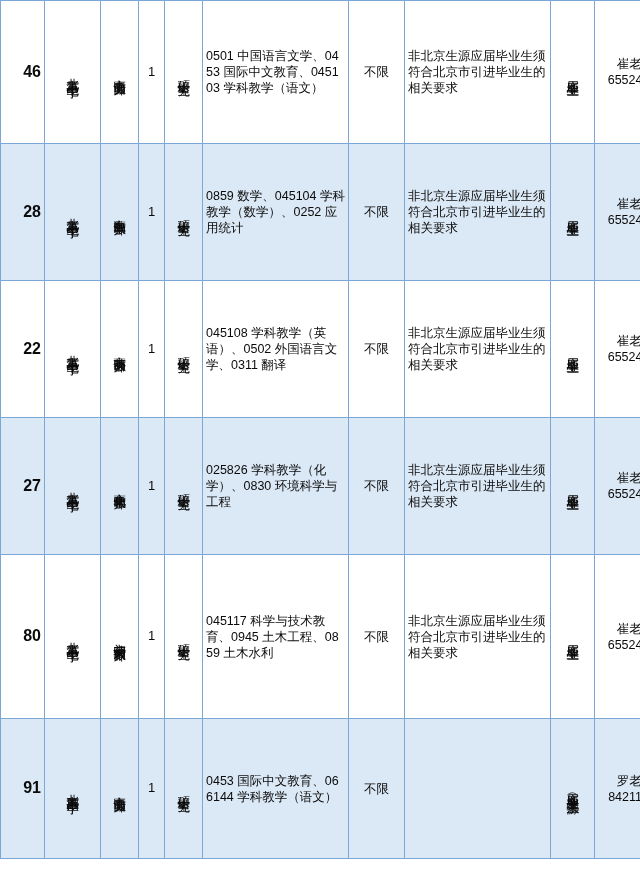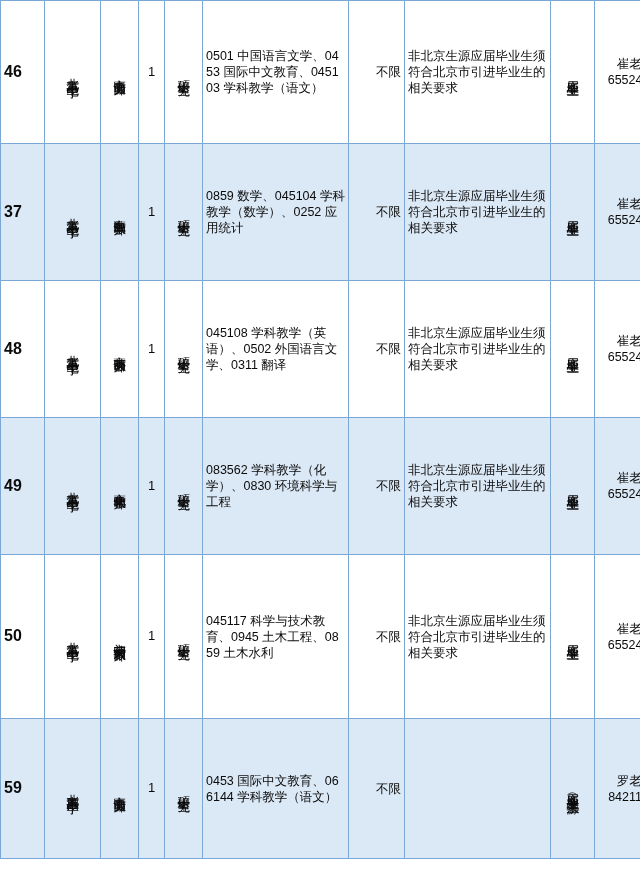--- a/index.html
+++ b/index.html
@@ -45,21 +45,21 @@
   col.c-limit { width: 56px; }
   col.c-type  { width: 146px; }
   col.c-cat   { width: 44px; }
   col.c-contact { width: 82px; }
 
   tr.row-odd td  { background: #ffffff; }
   tr.row-even td { background: #dbe8f5; }
   .no {
     font-size: 16px;
     font-weight: bold;
-    text-align: left;
+    text-align: right;
   }
   .num {
     font-size: 13px;
     text-align: center;
   }
   .vert-wrap {
     display: flex;
     justify-content: center;
     align-items: center;
     height: 100%;
@@ -72,21 +72,21 @@
     line-height: 1.15;
     max-height: 100%;
   }
   .major, .ktype {
     text-align: left;
     font-size: 12.5px;
     line-height: 1.5;
     margin-top: 46px;
   }
   .limit {
-    text-align: right;
+    text-align: center;
     font-size: 12.5px;
   }
   .contact {
     text-align: center;
     font-size: 12.5px;
     line-height: 1.45;
   }
   .cat-vert {
     display: flex;
     justify-content: center;
@@ -145,21 +145,21 @@
         <td>
           <div class="cat-vert">
               <span class="vert2">应届毕业生</span>
             </div>
         </td>
         <td class="contact"><span style="white-space:pre-line">崔老师
 65524674</span></td>
       </tr>
 
       <tr class="row-even" style="height:137px">
-        <td class="no">37</td>
+        <td class="no">28</td>
         <td>
           <div class="vert-wrap">
               <span class="vert2">北京市第二十七中学</span>
             </div>
         </td>
         <td>
           <div class="vert-wrap">
               <span class="vert2">高中数学教师</span>
             </div>
         </td>
@@ -175,21 +175,21 @@
         <td>
           <div class="cat-vert">
               <span class="vert2">应届毕业生</span>
             </div>
         </td>
         <td class="contact"><span style="white-space:pre-line">崔老师
 65524674</span></td>
       </tr>
 
       <tr class="row-odd" style="height:137px">
-        <td class="no">48</td>
+        <td class="no">22</td>
         <td>
           <div class="vert-wrap">
               <span class="vert2">北京市第二十七中学</span>
             </div>
         </td>
         <td>
           <div class="vert-wrap">
               <span class="vert2">高中英语教师</span>
             </div>
         </td>
@@ -205,51 +205,51 @@
         <td>
           <div class="cat-vert">
               <span class="vert2">应届毕业生</span>
             </div>
         </td>
         <td class="contact"><span style="white-space:pre-line">崔老师
 65524674</span></td>
       </tr>
 
       <tr class="row-even" style="height:137px">
-        <td class="no">49</td>
+        <td class="no">27</td>
         <td>
           <div class="vert-wrap">
               <span class="vert2">北京市第二十七中学</span>
             </div>
         </td>
         <td>
           <div class="vert-wrap">
               <span class="vert2">高中化学教师</span>
             </div>
         </td>
         <td class="num">1</td>
         <td>
           <div class="vert-wrap">
               <span class="vert2">硕士研究生</span>
             </div>
         </td>
-        <td class="major">083562 学科教学（化学）、0830 环境科学与工程</td>
+        <td class="major">025826 学科教学（化学）、0830 环境科学与工程</td>
         <td class="limit">不限</td>
         <td class="ktype">非北京生源应届毕业生须符合北京市引进毕业生的相关要求</td>
         <td>
           <div class="cat-vert">
               <span class="vert2">应届毕业生</span>
             </div>
         </td>
         <td class="contact"><span style="white-space:pre-line">崔老师
 65524674</span></td>
       </tr>
 
       <tr class="row-odd" style="height:164px">
-        <td class="no">50</td>
+        <td class="no">80</td>
         <td>
           <div class="vert-wrap">
               <span class="vert2">北京市第二十七中学</span>
             </div>
         </td>
         <td>
           <div class="vert-wrap">
               <span class="vert2">初中劳动技术教师</span>
             </div>
         </td>
@@ -265,21 +265,21 @@
         <td>
           <div class="cat-vert">
               <span class="vert2">应届毕业生</span>
             </div>
         </td>
         <td class="contact"><span style="white-space:pre-line">崔老师
 65524674</span></td>
       </tr>
 
       <tr class="row-even" style="height:140px">
-        <td class="no">59</td>
+        <td class="no">91</td>
         <td>
           <div class="vert-wrap">
               <span class="vert2">北京市第五十四中学</span>
             </div>
         </td>
         <td>
           <div class="vert-wrap">
               <span class="vert2">高中语文教师</span>
             </div>
         </td>

